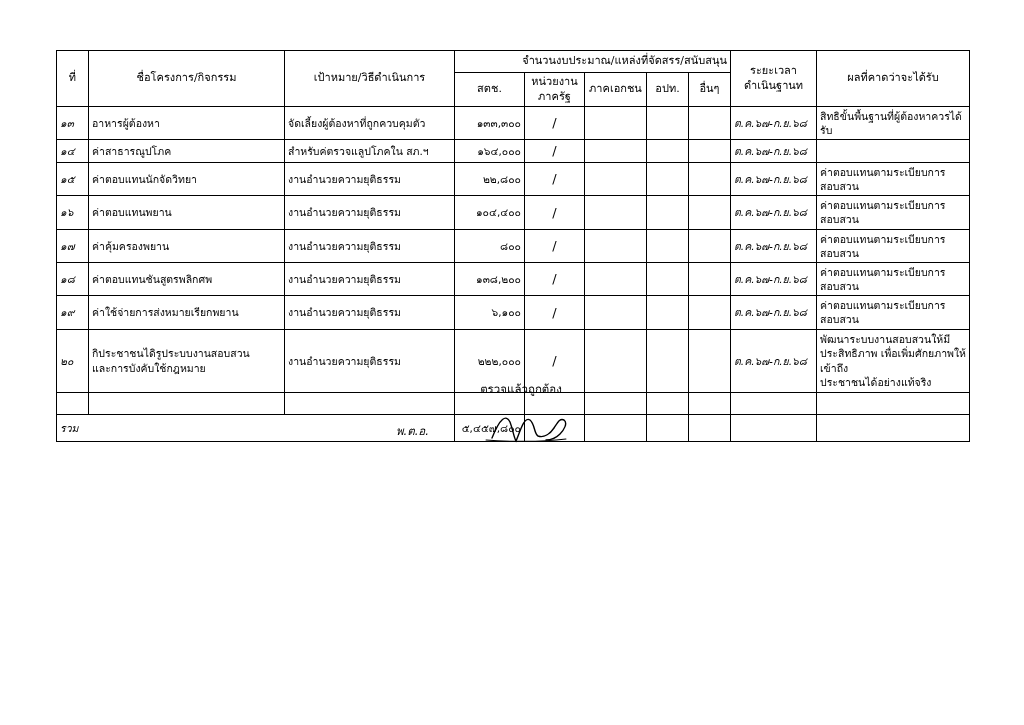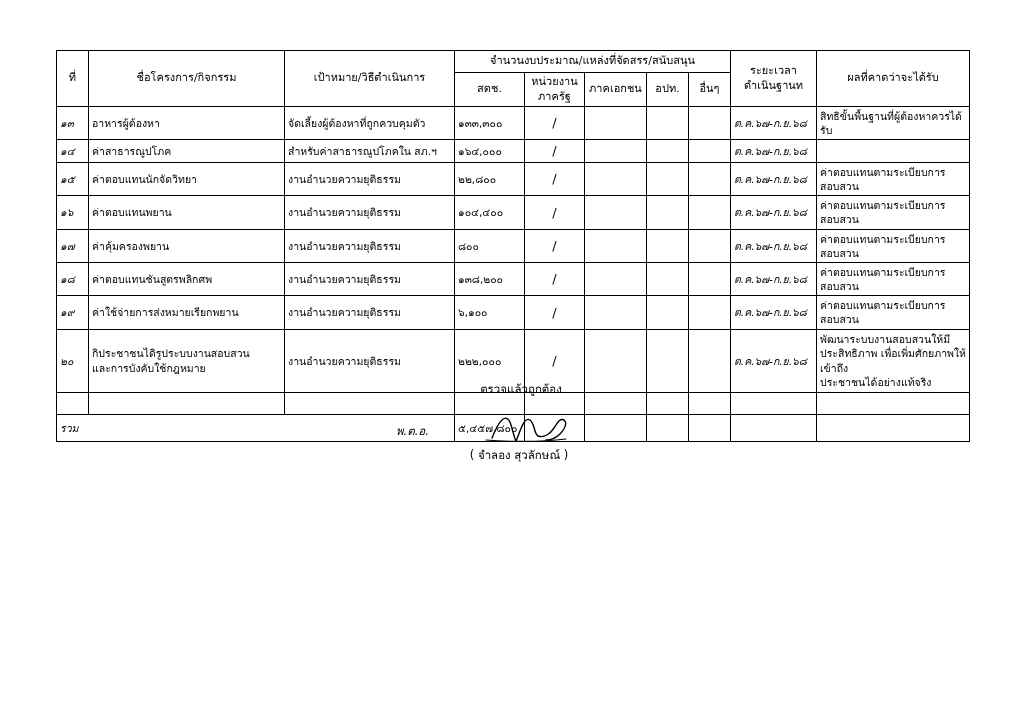--- a/index.html
+++ b/index.html
@@ -50,25 +50,25 @@
   col.c-apt     { width: 42px; }
   col.c-other   { width: 42px; }
   col.c-period  { width: 86px; }
   col.c-result  { width: 153px; }
 
   thead td {
     text-align: center;
     font-size: 11px;
   }
   .hdr-group {
-    text-align: center;
+    text-align: right;
   }
   .cell-center { text-align: left; font-style: italic; }
   .cell-left { text-align: left; }
-  .cell-num { text-align: left; }
+  .cell-num { text-align: right; }
   .row-h { height: 19px; }
   .tall-row td { height: 58px; vertical-align: top; }
   .tall-row td.mid { vertical-align: middle; }
   .empty-row td { height: 17px; }
   .total-row td { height: 22px; }
   .slash {
     text-align: center;
     font-size: 13px;
   }
   .hdr-top { height: 22px; }
@@ -172,21 +172,21 @@
           <td class="slash">/</td>
           <td></td>
           <td></td>
           <td></td>
           <td class="cell-center">ต.ค.๖๗-ก.ย.๖๘</td>
           <td class="cell-left">สิทธิขั้นพื้นฐานที่ผู้ต้องหาควรได้รับ</td>
         </tr>
         <tr class="row-h">
           <td class="cell-center">๑๔</td>
           <td class="cell-left">ค่าสาธารณูปโภค</td>
-          <td class="cell-left">สำหรับค่าสาธารณูปโภคใน สภ.ฯ</td>
+          <td class="cell-left">สำหรับค่ตรวจแลูปโภคใน สภ.ฯ</td>
           <td class="cell-num">๑๖๔,๐๐๐</td>
           <td class="slash">/</td>
           <td></td>
           <td></td>
           <td></td>
           <td class="cell-center">ต.ค.๖๗-ก.ย.๖๘</td>
           <td class="cell-left"></td>
         </tr>
         <tr class="row-h">
           <td class="cell-center">๑๕</td>
@@ -298,16 +298,15 @@
 
   <div class="sign-block">
     <div class="sign-line sign-check">ตรวจแล้วถูกต้อง</div>
     <div class="rank-row">
       <span class="rank-label">พ.ต.อ.</span>
       <svg class="signature" viewBox="0 0 120 40">
         <path d="M12 30 C20 10, 26 6, 30 14 C33 22, 34 30, 36 33 C40 24, 44 8, 50 12 C55 16, 54 26, 58 28 C64 30, 70 26, 74 20 C78 14, 80 10, 84 12 C88 15, 84 22, 80 26 C76 30, 70 32, 66 32" fill="none" stroke="#000" stroke-width="1.4" stroke-linecap="round"></path>
         <path d="M6 32 C26 34, 60 34, 86 31" fill="none" stroke="#000" stroke-width="1.1" stroke-linecap="round"></path>
       </svg>
     </div>
-    <div class="sign-line sig-name">( จำลอง  สุวลักษณ์ )</div>
   </div>
 
 </div>
 
 </body></html>

